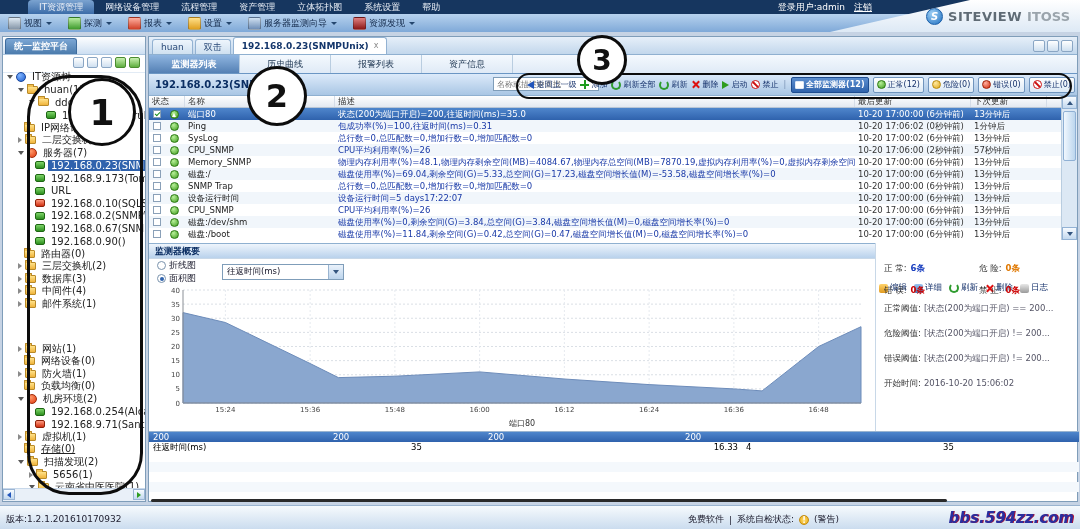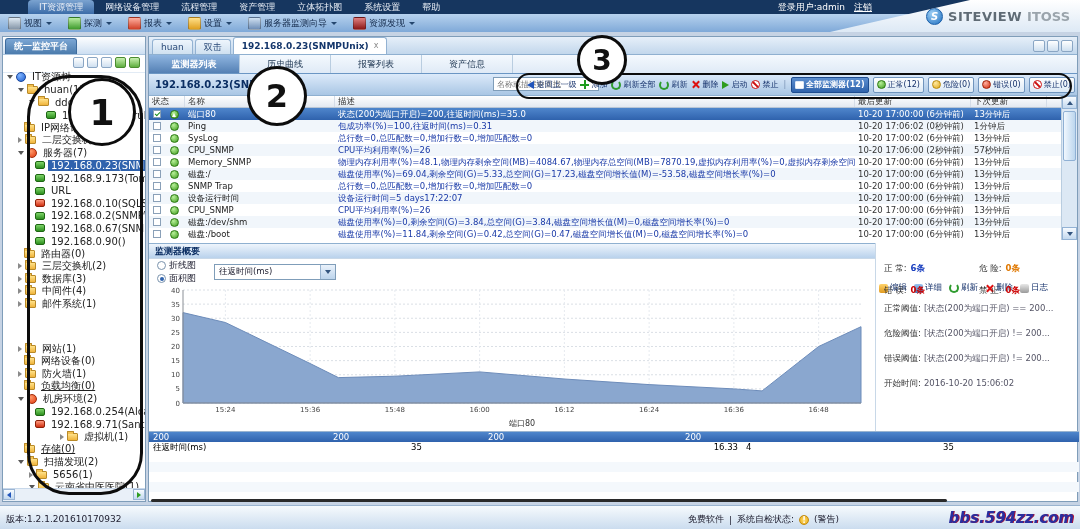--- a/index.html
+++ b/index.html
@@ -344,41 +344,41 @@
         <div class="trow" style="padding-left: 13px;">
           <span class="tg none"></span>
           <span class="tico folder"></span>
           <span class="tlab">网络设备(0)</span>
         </div>
         <div class="trow" style="padding-left: 13px;">
           <span class="tg closed"></span>
           <span class="tico folder"></span>
           <span class="tlab">防火墙(1)</span>
         </div>
-        <div class="trow" style="padding-left: 13px; text-decoration: underline;">
+        <div class="trow" style="padding-left: 13px;">
           <span class="tg none"></span>
           <span class="tico folder"></span>
           <span class="tlab">负载均衡(0)</span>
         </div>
         <div class="trow" style="padding-left: 13px;">
           <span class="tg open"></span>
           <span class="tico grpred"></span>
           <span class="tlab">机房环境(2)</span>
         </div>
         <div class="trow" style="padding-left: 24px;">
           <span class="tg none"></span>
           <span class="tico dev"></span>
           <span class="tlab">192.168.0.254(Alcatel)</span>
         </div>
         <div class="trow" style="padding-left: 24px;">
           <span class="tg none"></span>
           <span class="tico devred"></span>
           <span class="tlab">192.168.9.71(Santakups)</span>
         </div>
-        <div class="trow" style="padding-left: 30px; margin-left: 25px;">
+        <div class="trow" style="padding-left: 13px;">
           <span class="tg closed"></span>
           <span class="tico folder"></span>
           <span class="tlab">虚拟机(1)</span>
         </div>
         <div class="trow" style="padding-left: 13px; text-decoration: underline;">
           <span class="tg none"></span>
           <span class="tico folder"></span>
           <span class="tlab">存储(0)</span>
         </div>
         <div class="trow" style="padding-left: 13px;">
@@ -647,21 +647,21 @@
     <div id="secthead">
       <span>监测器概要</span>
     </div>
 
     <div id="controls">
       <span id="radios">
           <span class="radopt" style="margin-right: 8px;">
             <span class="rad"></span>
             <span>折线图</span>
           </span>
-          <span class="radopt" style="margin-right: 8px;">
+          <span class="radopt" style="margin-right: 16px;">
             <span class="rad on"></span>
             <span>面积图</span>
           </span>
         </span>
       <div id="metric">
         <span>往返时间(ms)</span>
         <span class="dd">
             <span class="tri-down"></span>
           </span>
       </div>

